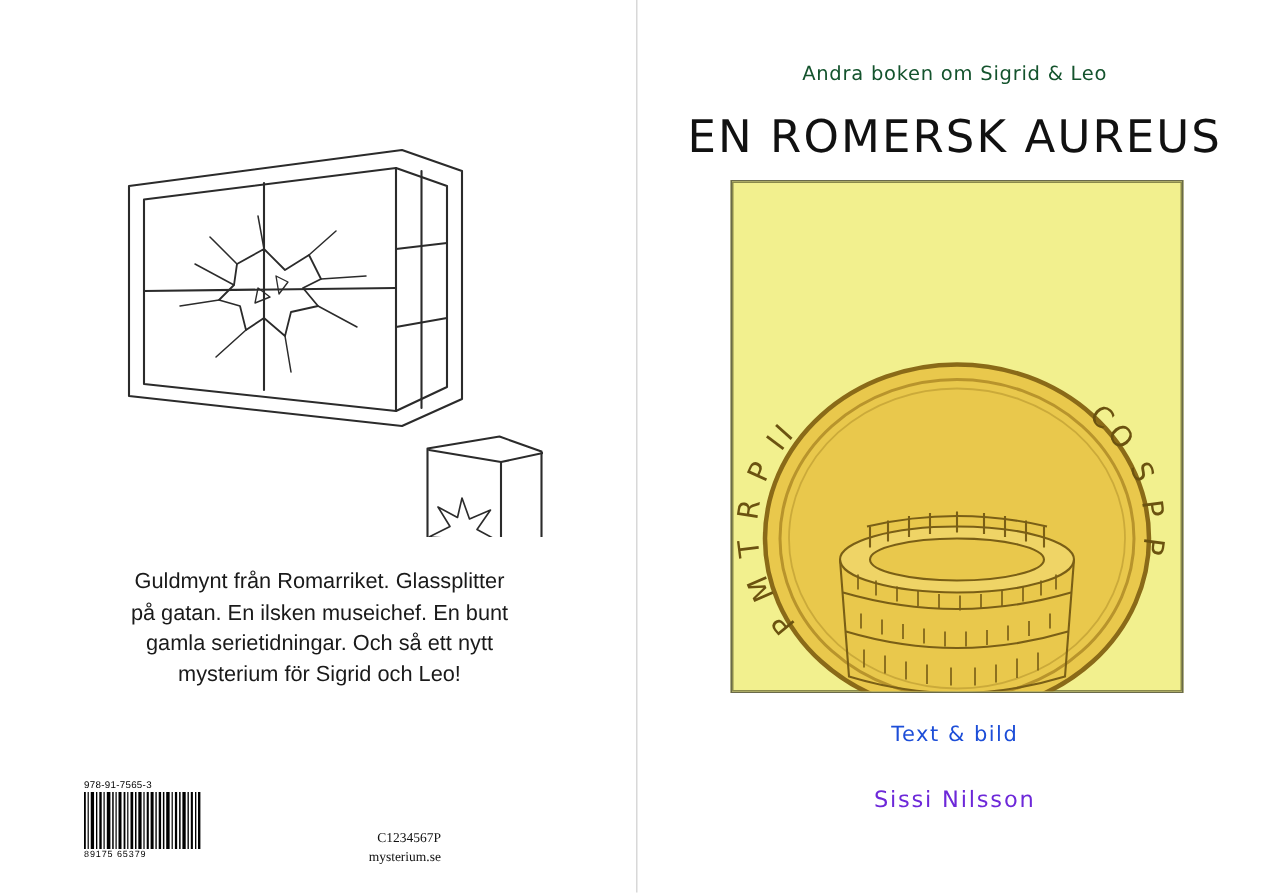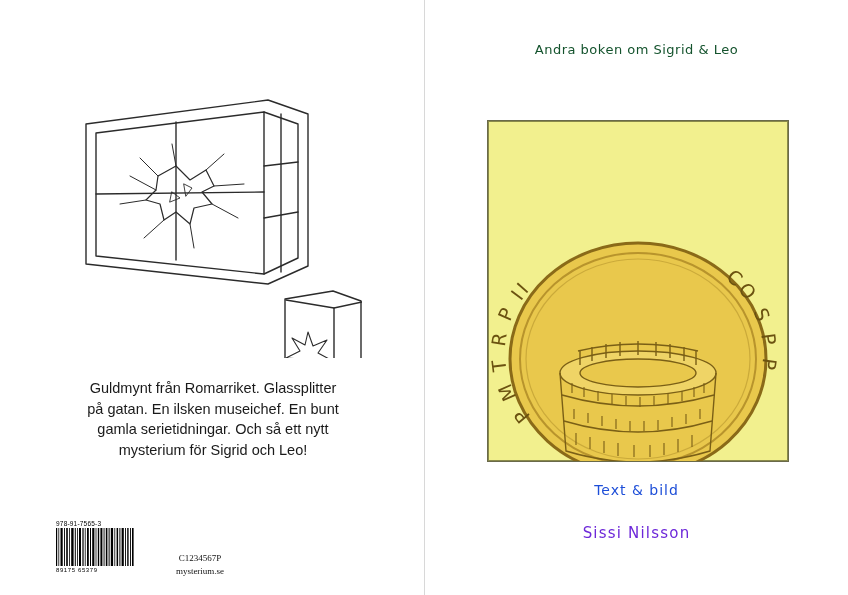--- a/index.html
+++ b/index.html
@@ -78,24 +78,24 @@
   .ean-text {
     font-size: 6px;
     letter-spacing: 0.6px;
     font-family: "Liberation Sans", sans-serif;
     color: #000;
     margin-top: 1px;
     white-space: nowrap;
   }
   .imprint {
     position: absolute;
-    left: 125px;
+    left: 144px;
     top: 552px;
     width: 150px;
-    text-align: center;
+    text-align: right;
     font-size: 9px;
     line-height: 1.45;
     color: #111;
     font-family: "Liberation Serif", serif;
   }
 
   
   .front-cover {
     position: absolute;
     top: 0; left: 425px;
@@ -261,20 +261,21 @@
     <div class="imprint">
       <div>C1234567P</div>
       <div>mysterium.se</div>
     </div>
   </div>
 
   <div class="front-cover">
 
     <div class="series-line">Andra boken om Sigrid &amp; Leo</div>
 
+    <div class="book-title">En romersk Aureus</div>
 
     <div class="cover-art">
       <svg viewBox="0 0 300 340" width="300" height="340" xmlns="http://www.w3.org/2000/svg">
 
         <rect x="0" y="0" width="300" height="340" fill="#f2f08e"></rect>
         <rect x="0" y="0" width="300" height="340" fill="none" stroke="#8a8a4a" stroke-width="2"></rect>
 
         <g>
           <path d="M62 232 Q56 196 74 176 Q96 160 120 174 Q136 188 134 216 L132 268 L62 268 Z" fill="#f3efe2" stroke="#3a3a3a" stroke-width="1.3"></path>
 

